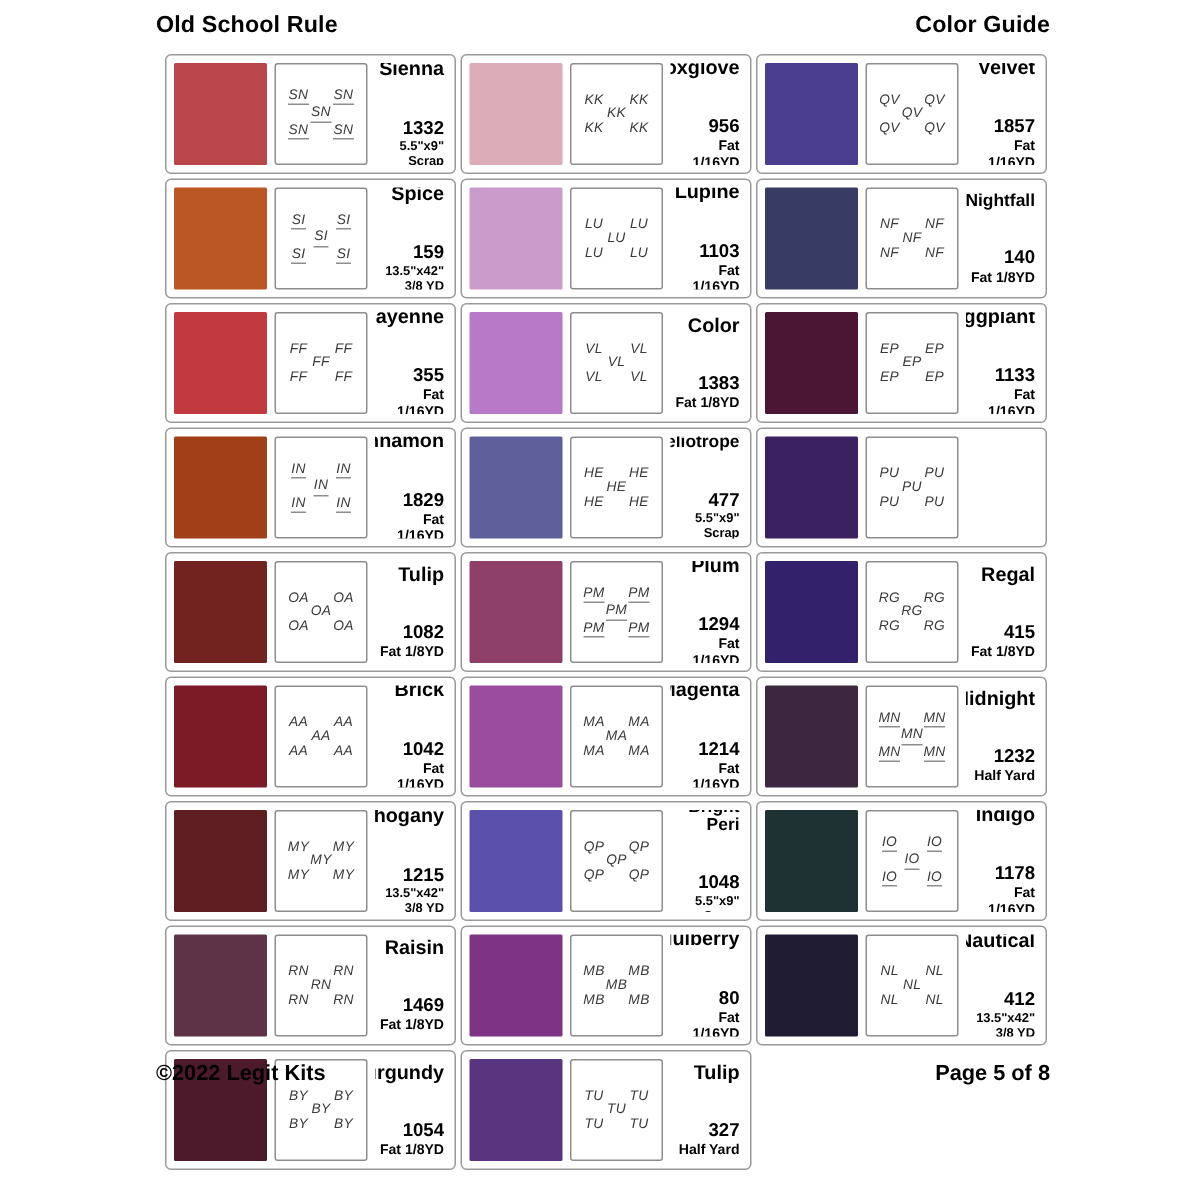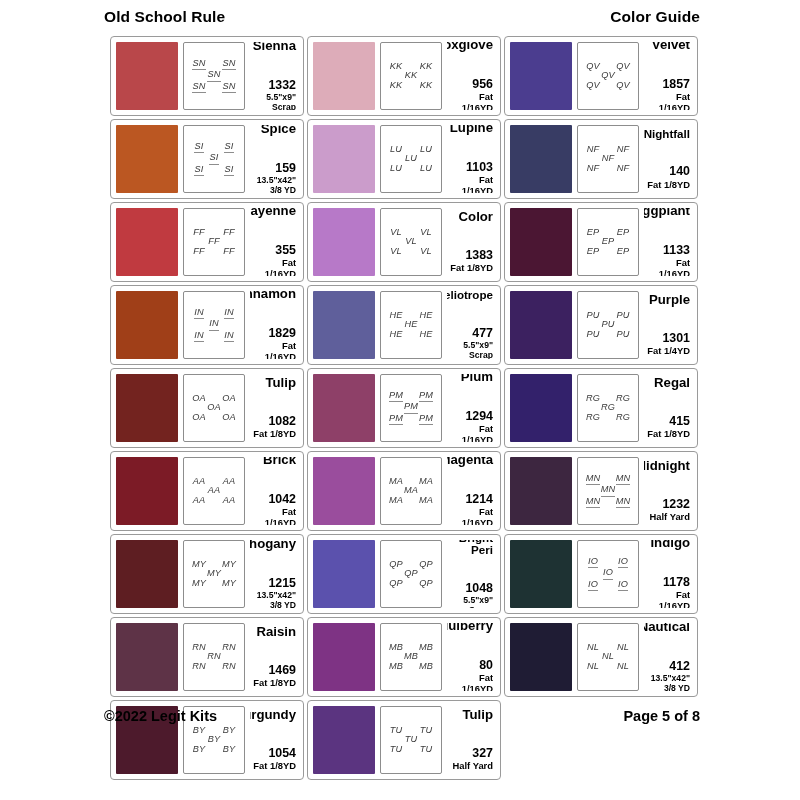--- a/index.html
+++ b/index.html
@@ -395,25 +395,20 @@
             <span>PU</span>
           </div>
           <div class="coderow single">
             <span>PU</span>
           </div>
           <div class="coderow">
             <span>PU</span>
             <span>PU</span>
           </div>
         </div>
-        <div class="info">
-          <div class="cname">Purple</div>
-          <div class="cnum">1301</div>
-          <div class="csize big">Fat 1/4YD</div>
-        </div>
       </div>
       <div class="card">
         <div class="swatch" style="background: rgb(115, 35, 31);"></div>
         <div class="codebox">
           <div class="coderow">
             <span>OA</span>
             <span>OA</span>
           </div>
           <div class="coderow single">
             <span>OA</span>

